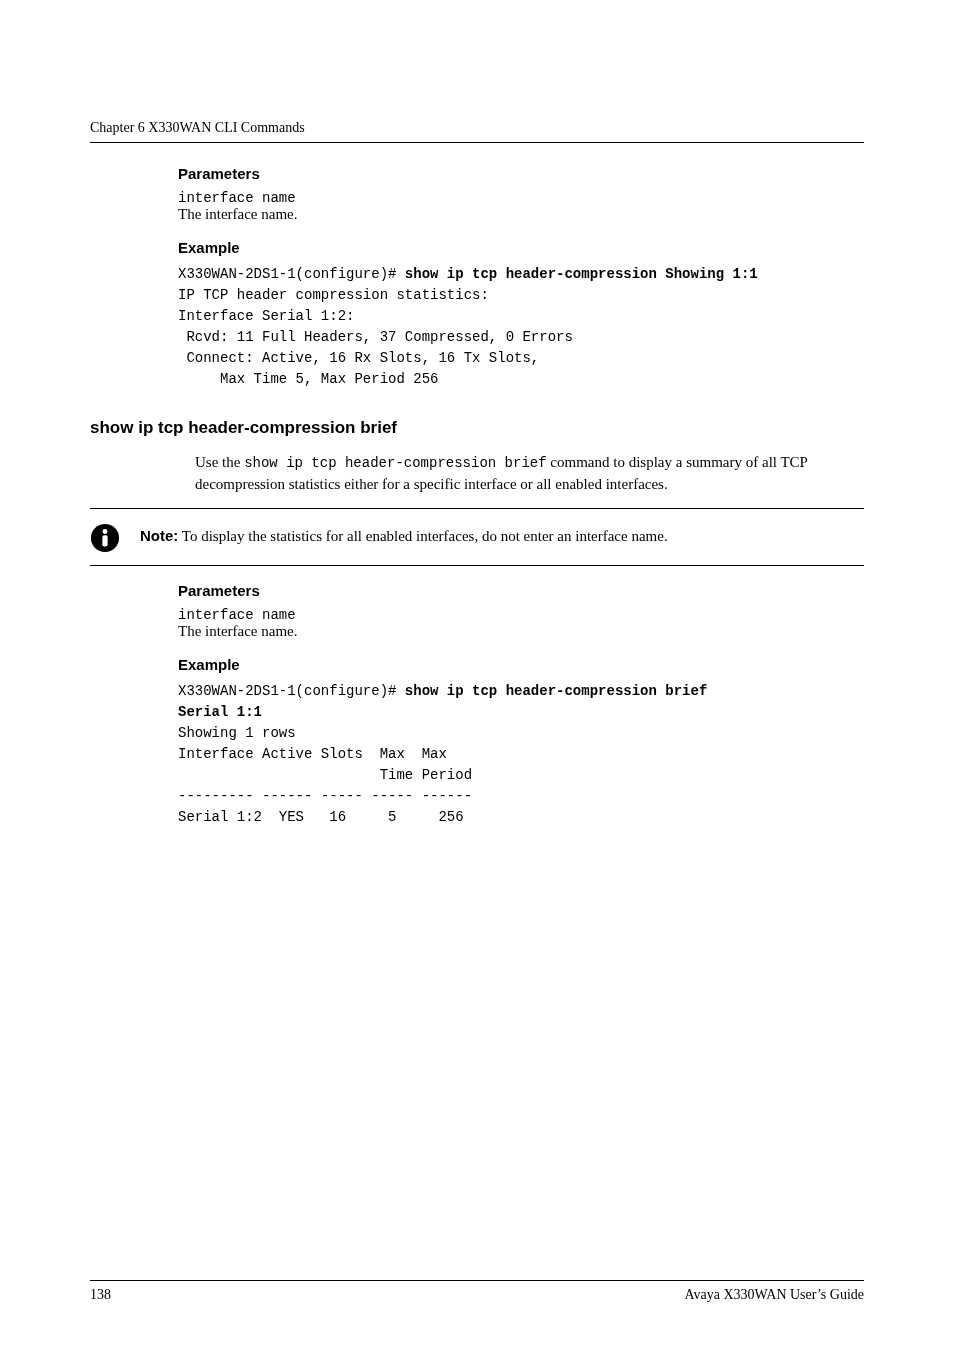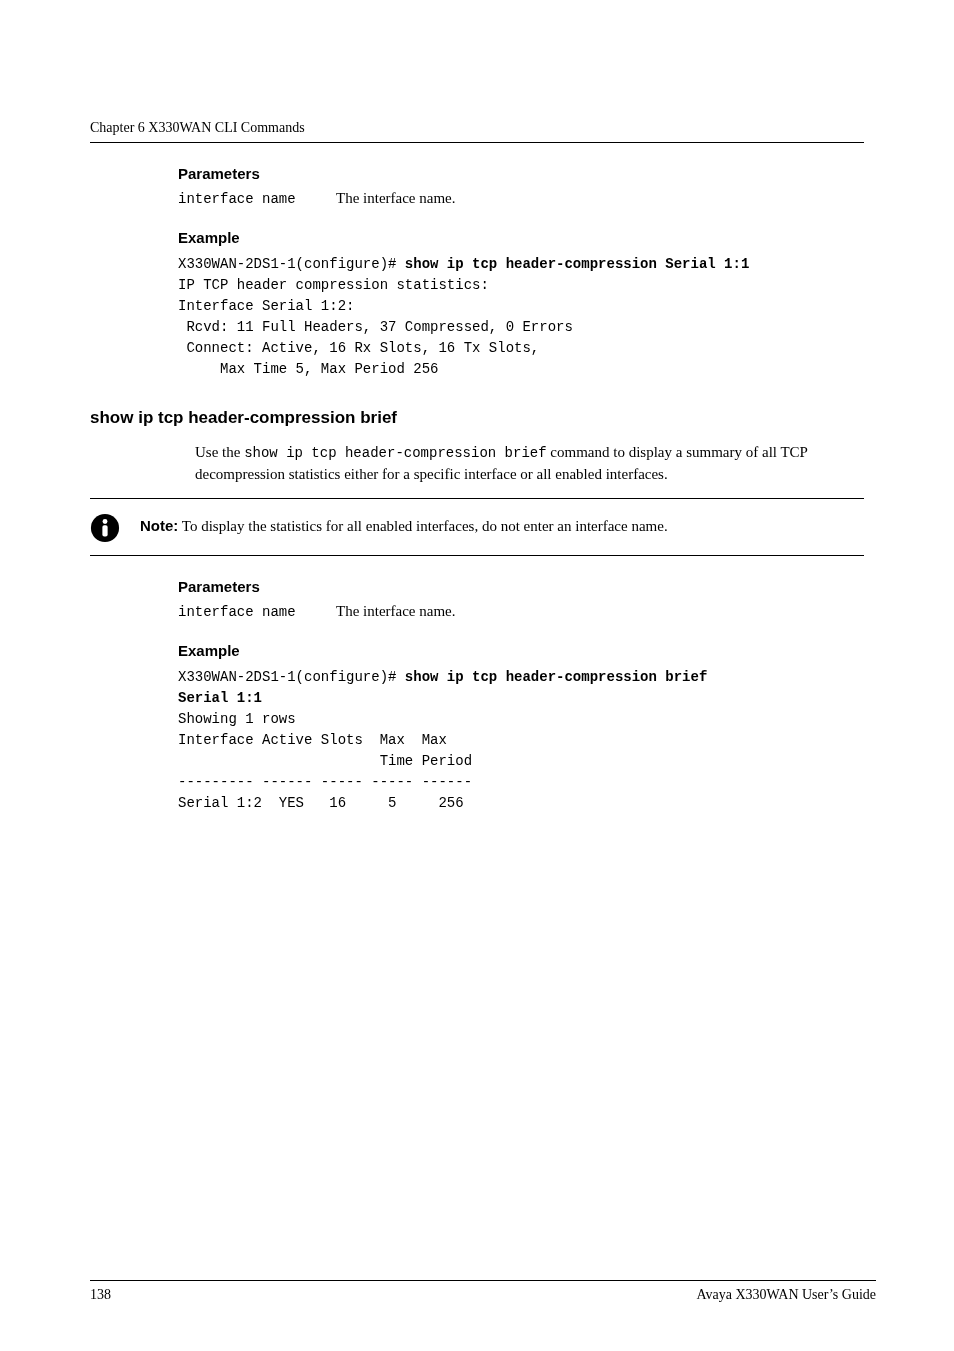--- a/index.html
+++ b/index.html
@@ -27,21 +27,21 @@
   }
   hr.thin {
     border: none;
     border-top: 1px solid #000;
     margin: 12px 0;
   }
   .section-heading {
     font-family: Arial, Helvetica, sans-serif;
     font-weight: bold;
     font-size: 15px;
-    margin: 22px 0 8px 0;
+    margin: 16px 0 8px 0;
   }
   .cmd-heading {
     font-family: Arial, Helvetica, sans-serif;
     font-weight: bold;
     font-size: 17px;
     margin: 28px 0 14px 0;
   }
   .body-text {
     font-size: 15px;
     line-height: 1.45;
@@ -59,22 +59,22 @@
     white-space: pre;
     line-height: 1.5;
     margin: 4px 0 10px 0;
   }
   .mono-bold {
     font-weight: bold;
   }
   .param-row {
     display: flex;
     align-items: baseline;
-    gap: 28px;
     margin: 4px 0 10px 0;
+    flex-direction: column;
   }
   .param-name {
     font-family: "Courier New", Courier, monospace;
     font-size: 14px;
     min-width: 130px;
   }
   .param-desc {
     font-size: 15px;
   }
   .indent {
@@ -100,21 +100,21 @@
     line-height: 1.45;
   }
   .note-text .bold {
     font-family: Arial, Helvetica, sans-serif;
     font-weight: bold;
   }
   .footer {
     position: absolute;
     bottom: 48px;
     left: 90px;
-    right: 78px;
+    right: 90px;
     display: flex;
     justify-content: space-between;
     font-size: 14px;
     border-top: 1px solid #000;
     padding-top: 6px;
   }
 </style>
 </head>
 <body>
 
@@ -125,21 +125,21 @@
 
   <div class="indent">
 
     <div class="section-heading">Parameters</div>
     <div class="param-row">
       <span class="param-name">interface name</span>
       <span class="param-desc">The interface name.</span>
     </div>
 
     <div class="section-heading">Example</div>
-    <div class="mono-block"><span>X330WAN-2DS1-1(configure)# </span><span class="mono-bold">show ip tcp header-compression Serial 1:1</span>
+    <div class="mono-block"><span>X330WAN-2DS1-1(configure)# </span><span class="mono-bold">show ip tcp header-compression Showing 1:1</span>
 <span>IP TCP header compression statistics:</span>
 <span>Interface Serial 1:2:</span>
 <span> Rcvd: 11 Full Headers, 37 Compressed, 0 Errors</span>
 <span> Connect: Active, 16 Rx Slots, 16 Tx Slots,</span>
 <span>     Max Time 5, Max Period 256</span></div>
   </div>
 
   <div class="cmd-heading indent-cmd">show ip tcp header-compression brief</div>
 
   <div class="indent">

